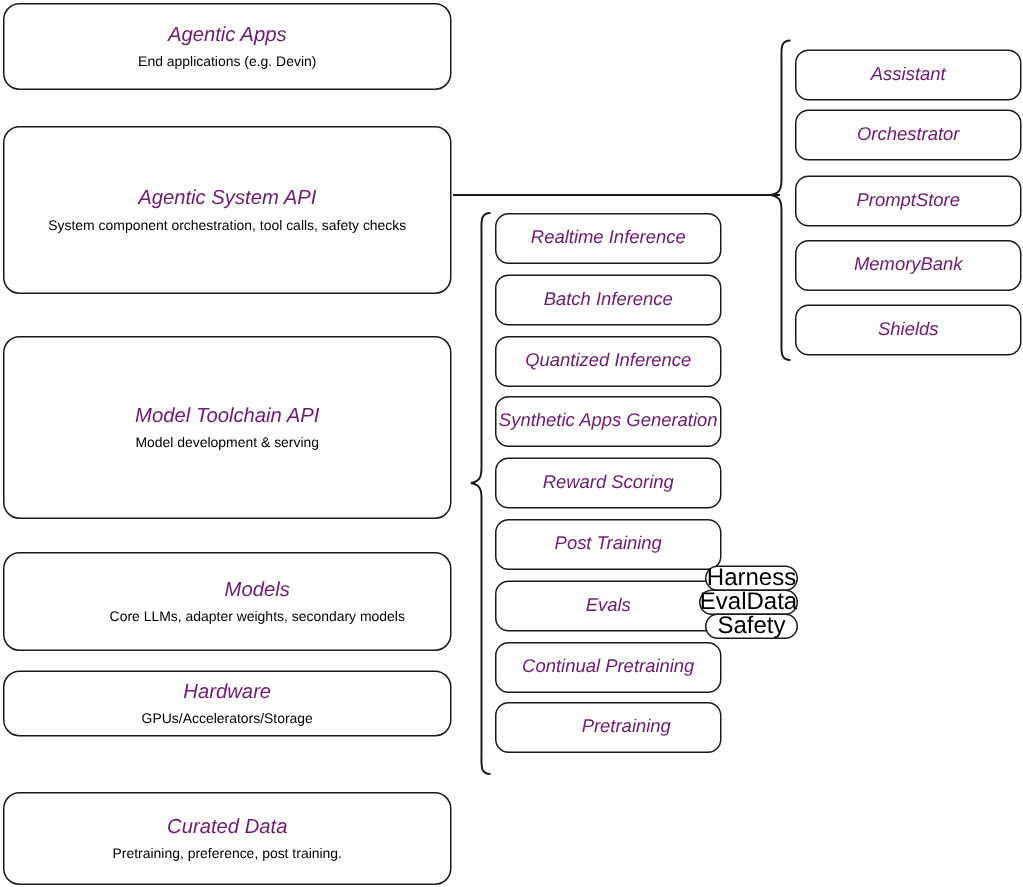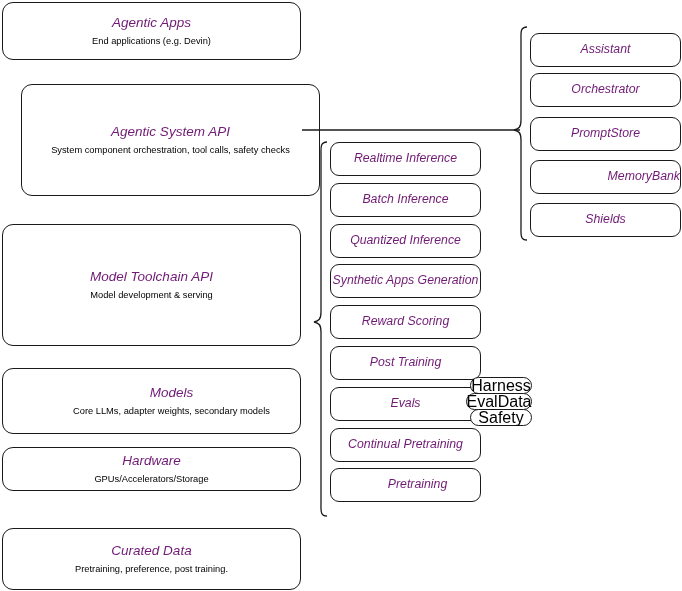--- a/index.html
+++ b/index.html
@@ -120,21 +120,21 @@
              C 319 323, 321 325, 321 332
              L 321 503
              C 321 510, 320 516, 327 516"></path>
   </svg>
 
   <div class="box layer-box" style="top:2px;height:58px;">
     <div class="title">Agentic Apps</div>
     <div class="subtitle">End applications (e.g. Devin)</div>
   </div>
 
-  <div class="box layer-box" style="top:84px;height:112px;margin-left:19px;">
+  <div class="box layer-box" style="top:84px;height:112px;">
     <div class="title">Agentic System API</div>
     <div class="subtitle">System component orchestration, tool calls, safety checks</div>
   </div>
 
   <div class="box layer-box" style="top:224px;height:122px;">
     <div class="title">Model Toolchain API</div>
     <div class="subtitle">Model development &amp; serving</div>
   </div>
 
   <div class="box layer-box" style="top:368px;height:66px;padding-left:40px;">
@@ -192,20 +192,20 @@
 
   <div class="box cmp-box" style="top:33px;">
     <div class="title">Assistant</div>
   </div>
   <div class="box cmp-box" style="top:73px;">
     <div class="title">Orchestrator</div>
   </div>
   <div class="box cmp-box" style="top:117px;">
     <div class="title">PromptStore</div>
   </div>
-  <div class="box cmp-box" style="top:160px;align-items:flex-end;">
+  <div class="box cmp-box" style="top:160px;">
     <div class="title">MemoryBank</div>
   </div>
   <div class="box cmp-box" style="top:203px;justify-content:center;">
     <div class="title">Shields</div>
   </div>
 
 </div>
 
 </body></html>

